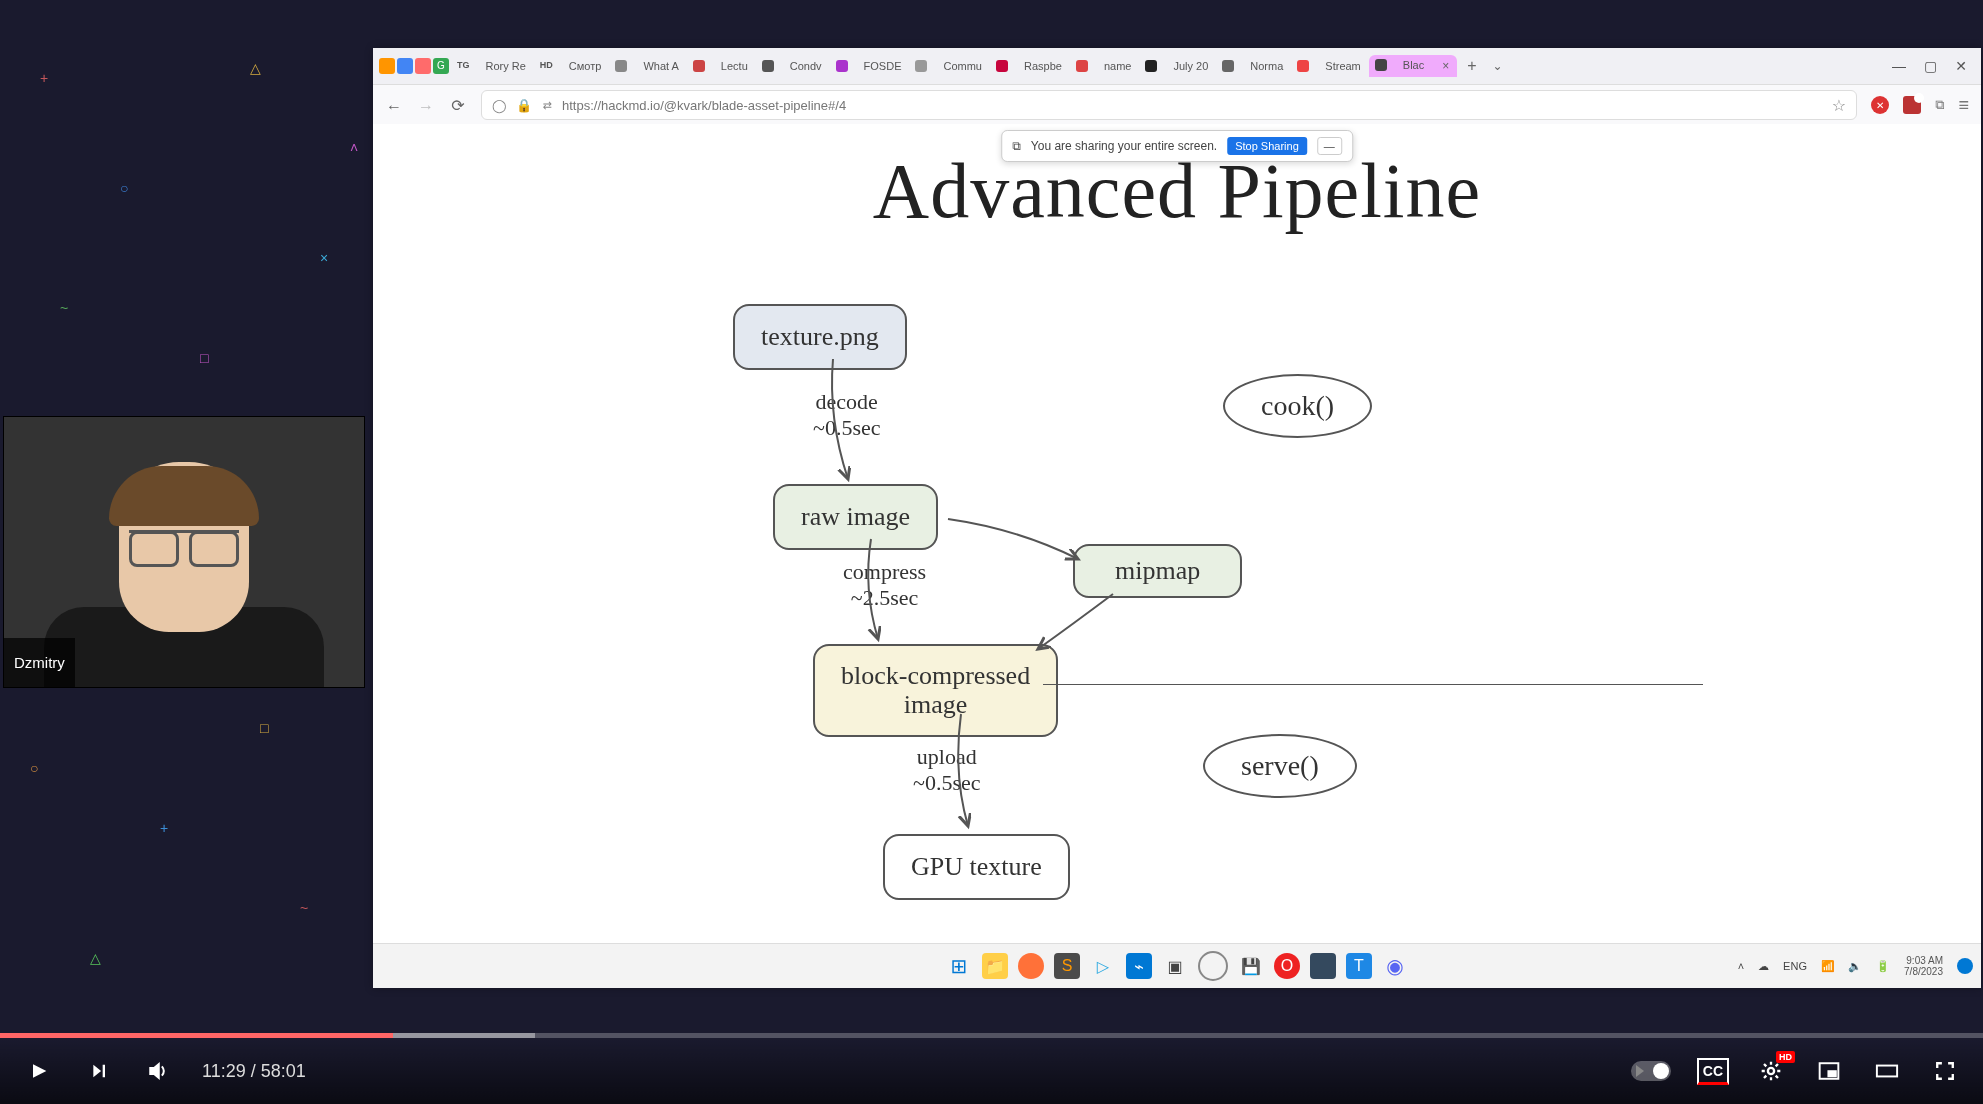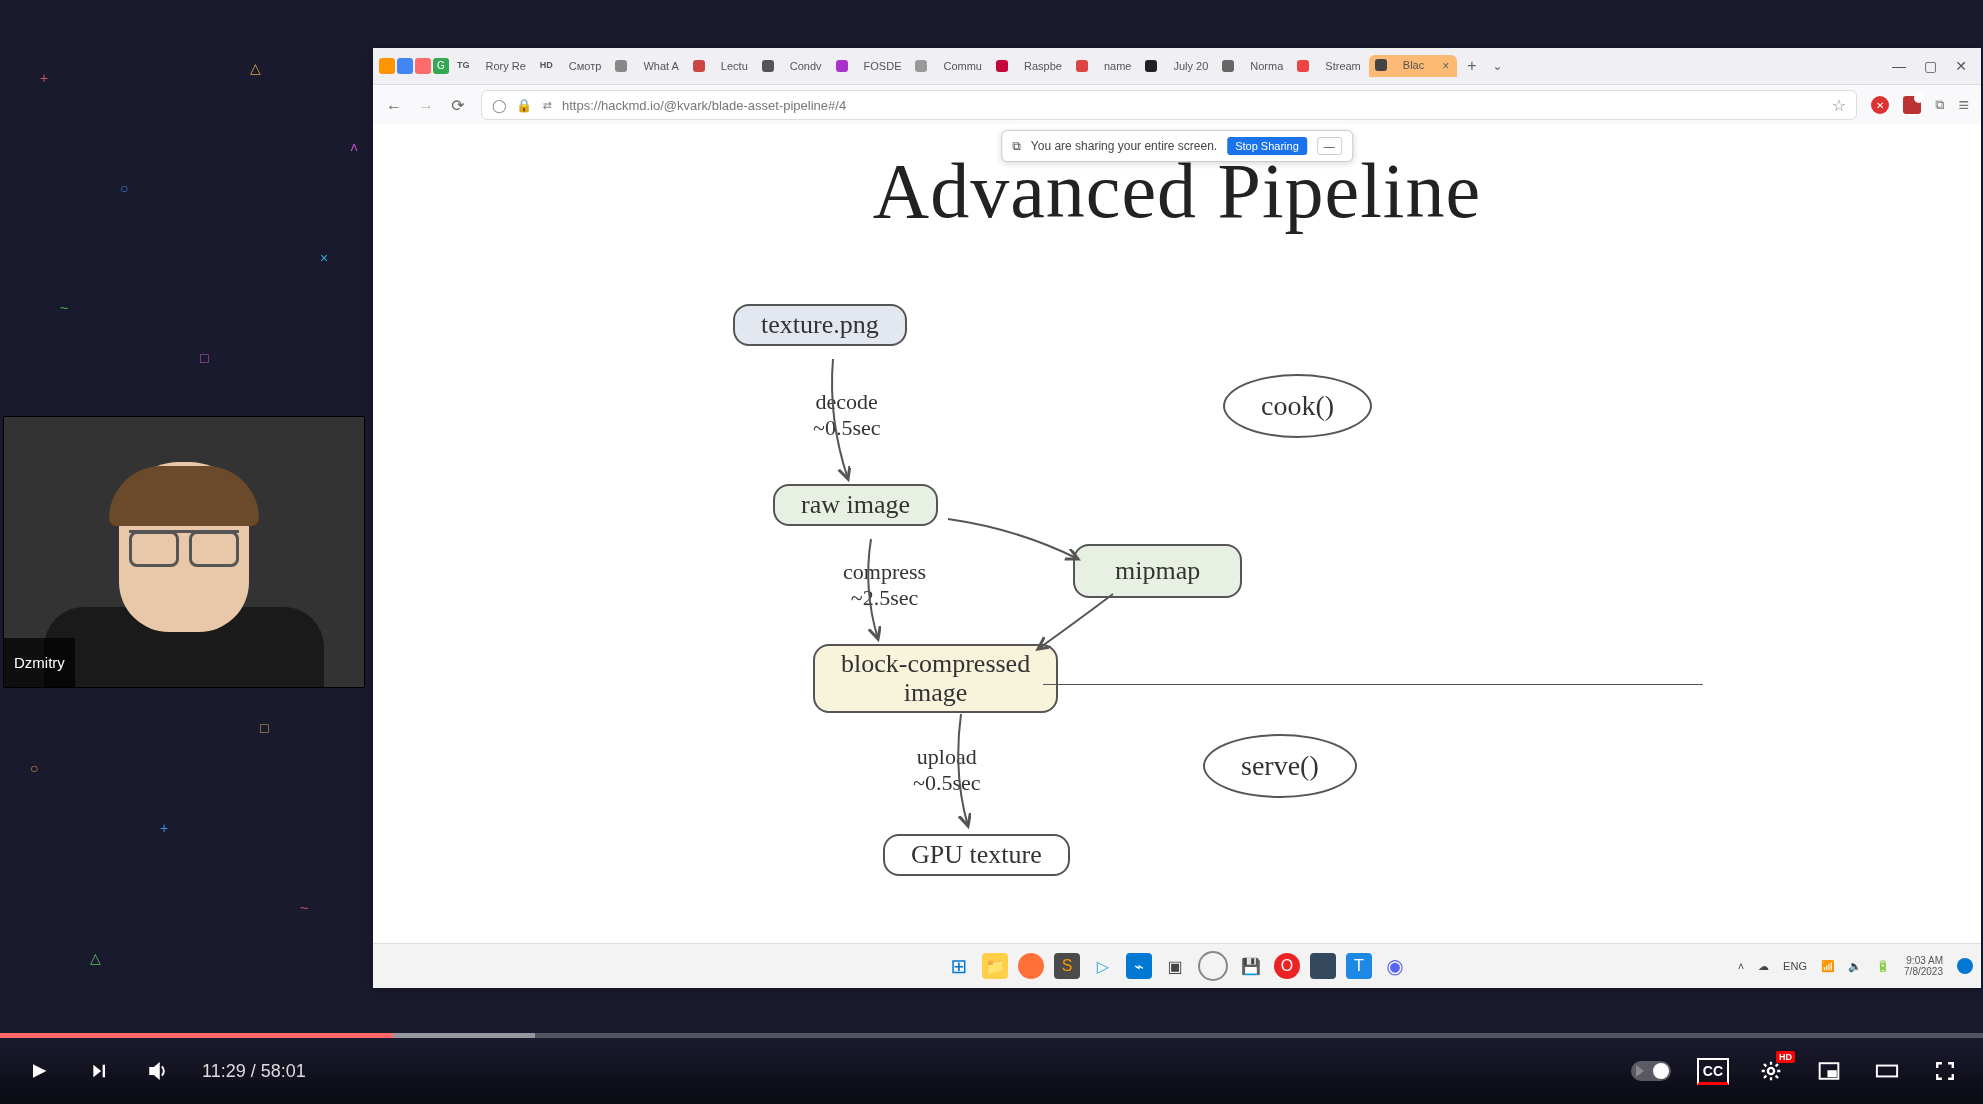--- a/index.html
+++ b/index.html
@@ -7,21 +7,21 @@
   .confetti{position:absolute;inset:0;overflow:hidden;z-index:0}
   .confetti span{position:absolute;font-size:14px;opacity:.8}
   
   .video-frame{position:absolute;left:0;top:0;width:1983px;height:1104px;z-index:1}
   
   .screen{position:absolute;left:373px;top:48px;width:1608px;height:940px;background:#fff;border-radius:4px 4px 0 0;box-shadow:0 0 8px rgba(0,0,0,.3)}
   
   .tab-strip{height:36px;background:#f0f0f4;display:flex;align-items:center;padding:0 6px;gap:2px;font-size:11px;color:#555;border-bottom:1px solid #ddd}
   .fav{width:16px;height:16px;border-radius:3px;background:#ccc;display:inline-block;flex:0 0 auto}
   .tab{display:flex;gap:16px;padding:4px 6px;border-radius:6px 6px 0 0;max-width:90px;white-space:nowrap;overflow:hidden;text-overflow:ellipsis;flex:0 0 auto}
-  .tab.active{background:#fdba74}
+  .tab.active{background:#f0abfc}
   .tab-close{font-size:12px;color:#666;padding:0 2px}
   .tab-new{padding:4px 8px;font-size:16px;color:#666}
   .tab-chev{padding:4px 6px;font-size:12px;color:#666}
   .win-btns{margin-left:auto;display:flex;gap:18px;padding-right:8px;color:#555;font-size:14px}
   
   .url-bar{height:40px;background:#f9f9fb;display:flex;align-items:center;padding:0 12px;gap:14px;border-bottom:1px solid #e8e8e8;font-size:13px;color:#555}
   .nav-ico{width:18px;text-align:center;color:#666;font-size:16px}
   .url-field{flex:1;display:flex;align-items:center;gap:10px;background:#fff;border:1px solid #ddd;border-radius:6px;height:28px;padding:0 10px}
   .url-text{color:#777;font-size:13px;flex:1;white-space:nowrap;overflow:hidden}
   .url-right{display:flex;gap:14px;align-items:center}
@@ -29,21 +29,21 @@
   .shield{width:18px;height:18px;background:#b33;border-radius:3px;position:relative}
   .shield::after{content:'';position:absolute;top:-3px;right:-3px;width:10px;height:10px;background:#fff;border-radius:50%;font-size:7px}
   
   .share-banner{position:absolute;left:50%;top:82px;transform:translateX(-50%);background:#fff;border:1px solid #ccc;border-radius:6px;padding:6px 10px;display:flex;align-items:center;gap:10px;font-size:12px;color:#444;box-shadow:0 2px 6px rgba(0,0,0,.15);z-index:5}
   .share-banner .stop{background:#1a73e8;color:#fff;padding:3px 8px;border-radius:3px;font-size:11px}
   .share-banner .min{border:1px solid #ccc;padding:2px 6px;border-radius:3px;font-size:11px}
   
   .slide-area{position:absolute;left:0;top:76px;right:0;bottom:0;background:#fff;overflow:hidden}
   .slide-title{font-family:Georgia,'Times New Roman',serif;font-size:78px;color:#222;text-align:center;padding-top:22px;letter-spacing:1px}
   .diagram{position:absolute;left:330px;top:170px;width:1000px;height:660px}
-  .dbox{position:absolute;border:2px solid #555;border-radius:16px;padding:4px 26px;font-family:'Comic Sans MS','Segoe Script',cursive;font-size:26px;text-align:center;background:#fff;color:#333}
+  .dbox{position:absolute;border:2px solid #555;border-radius:16px;padding:16px 26px;font-family:'Comic Sans MS','Segoe Script',cursive;font-size:26px;text-align:center;background:#fff;color:#333}
   .dbox.blue{background:#e3e8f0}
   .dbox.green{background:#e8f0e3}
   .dbox.yellow{background:#f8f3db}
   .dellipse{position:absolute;border:2px solid #555;border-radius:50%;padding:14px 36px;font-family:'Comic Sans MS','Segoe Script',cursive;font-size:28px;background:#fff;color:#333}
   .dlabel{position:absolute;font-family:'Comic Sans MS','Segoe Script',cursive;font-size:22px;color:#333;text-align:center;white-space:nowrap}
   .dline-h{position:absolute;height:0;border-top:1.5px solid #555}
   svg.darr{position:absolute;overflow:visible}
   
   .tooltip-ghost{position:absolute;right:18px;bottom:14px;color:#d9d9d9;font-size:20px;font-family:Arial}
   .slide-nav{position:absolute;bottom:6px;font-size:34px;color:#999;padding:4px 10px}

